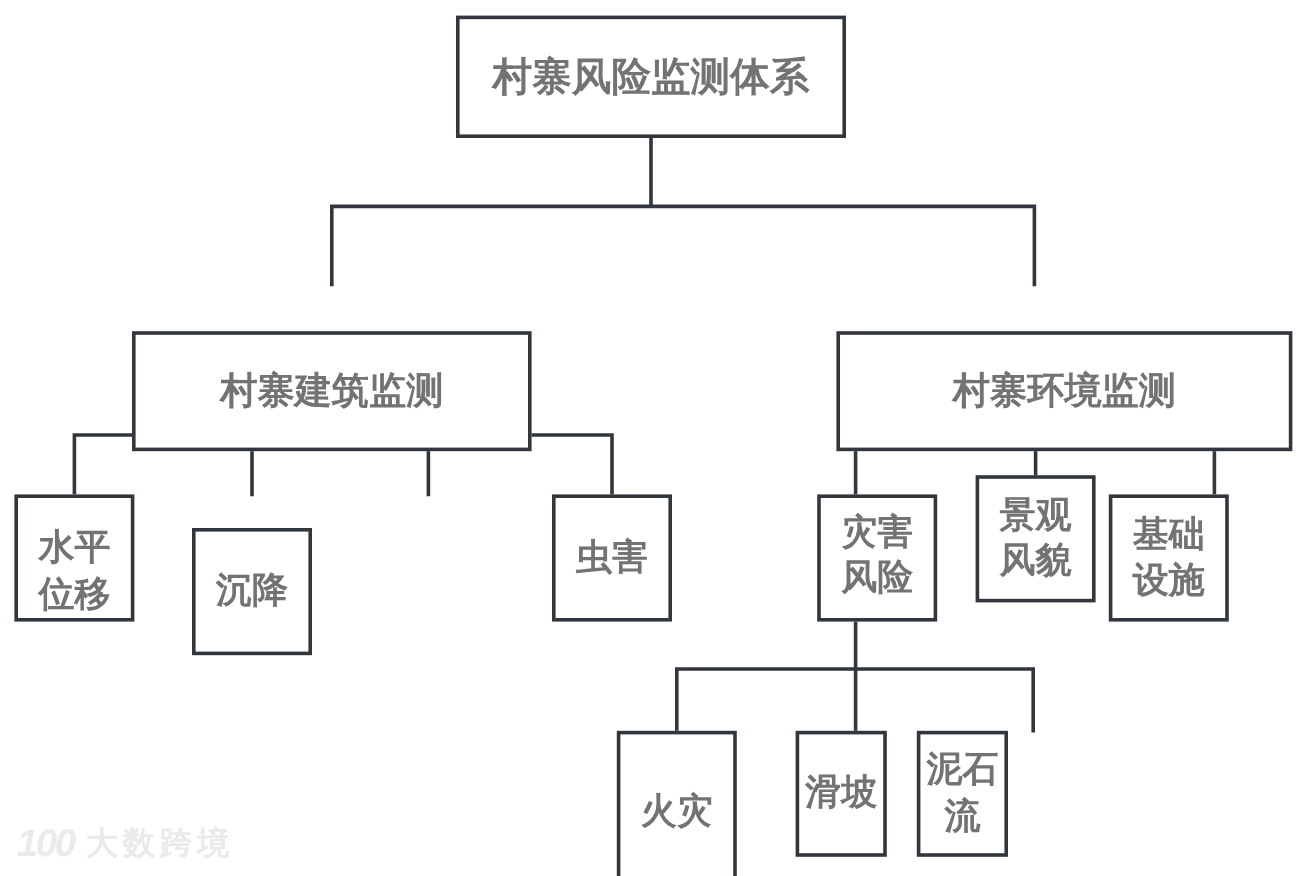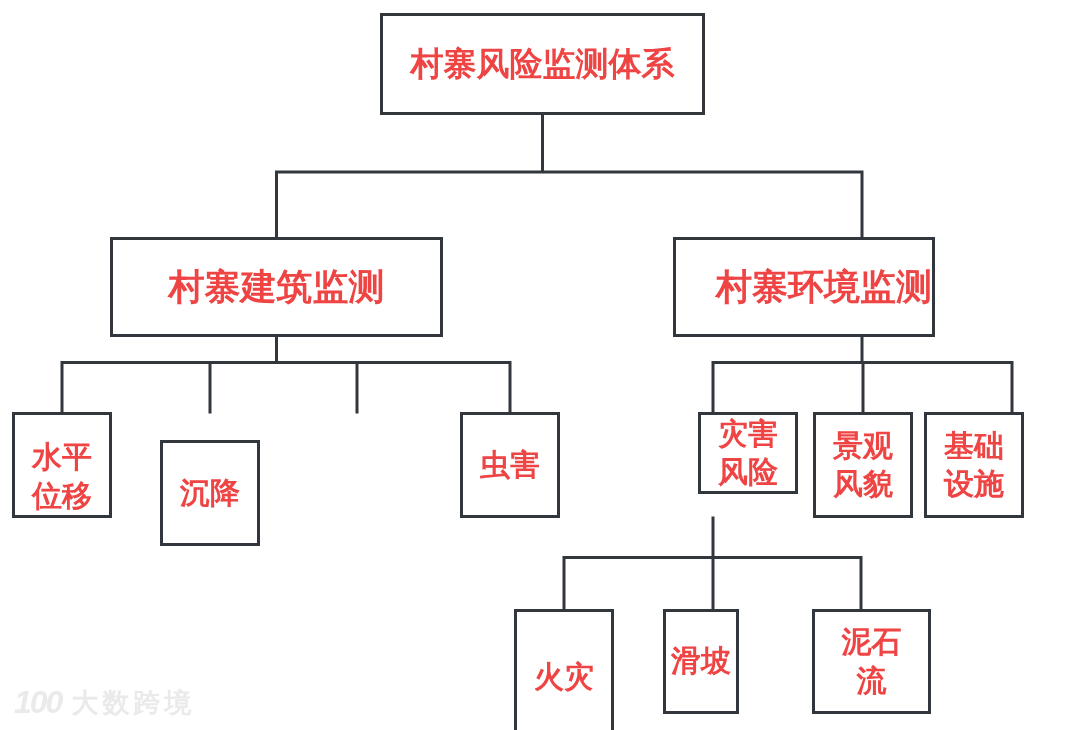--- a/index.html
+++ b/index.html
@@ -20,48 +20,48 @@
     left: 0;
     top: 0;
     width: 1080px;
     height: 730px;
   }
   .node {
     position: absolute;
     box-sizing: border-box;
     border: 3px solid #32373d;
     background: #ffffff;
-    color: #ef4444;
+    color: #737373;
     font-weight: bold;
     display: flex;
     align-items: center;
     justify-content: center;
   }
   .node .lbl {
     text-align: center;
     line-height: 1.28;
   }
   .lvl1 { font-size: 33px; }
-  .lvl2 { font-size: 36px; }
+  .lvl2 { font-size: 31px; margin-top: 39px; }
   .leaf { font-size: 30px; }
   .leaf .lbl { width: 66px; }
 
   #n-root { left: 380px; top: 13px;  width: 325px; height: 102px; }
   #n-b1   { left: 110px; top: 237px; width: 333px; height: 100px; }
-  #n-b2   { left: 673px; top: 237px; width: 262px; height: 100px; justify-content: flex-end; }
+  #n-b2   { left: 697px; top: 237px; width: 380px; height: 100px; }
   #n-c1   { left: 12px;  top: 412px; width: 100px; height: 106px; align-items: flex-end; }
   #n-c2   { left: 160px; top: 412px; width: 100px; height: 106px; margin-top: 28px; }
   #n-c3   { left: 307px; top: 412px; width: 100px; height: 106px; }
   #n-c4   { left: 460px; top: 412px; width: 100px; height: 106px; }
-  #n-c5   { left: 698px; top: 412px; width: 100px; height: 82px; }
-  #n-c6   { left: 813px; top: 412px; width: 100px; height: 106px; }
+  #n-c5   { left: 681px; top: 412px; width: 100px; height: 106px; font-family: Liberation Mono, monospace; }
+  #n-c6   { left: 813px; top: 396px; width: 100px; height: 106px; }
   #n-c7   { left: 924px; top: 412px; width: 100px; height: 106px; }
   #n-d1   { left: 514px; top: 609px; width: 100px; height: 136px; }
   #n-d2   { left: 663px; top: 609px; width: 76px; height: 105px; }
-  #n-d3   { left: 812px; top: 609px; width: 119px;  height: 105px; }
+  #n-d3   { left: 764px; top: 609px; width: 76px;  height: 105px; }
 
   .watermark {
     position: absolute;
     left: 14px;
     top: 684px;
     display: flex;
     align-items: center;
     color: #eaeaea;
     font-weight: bold;
     user-select: none;

